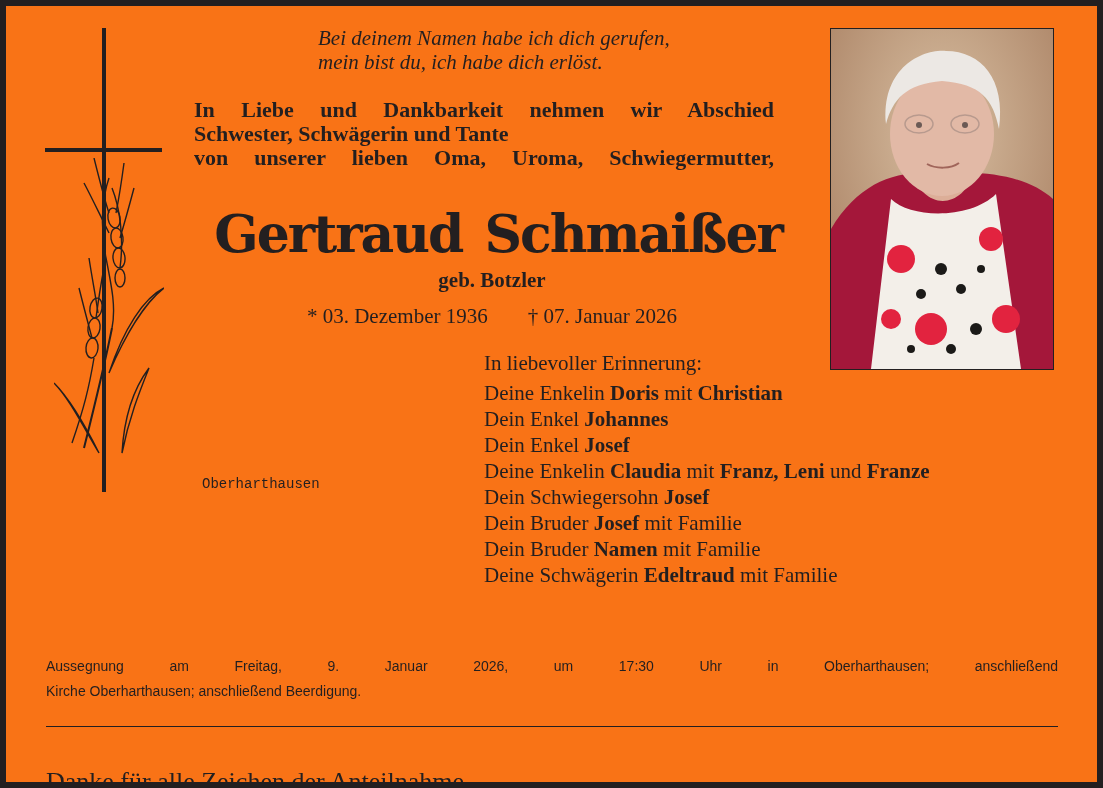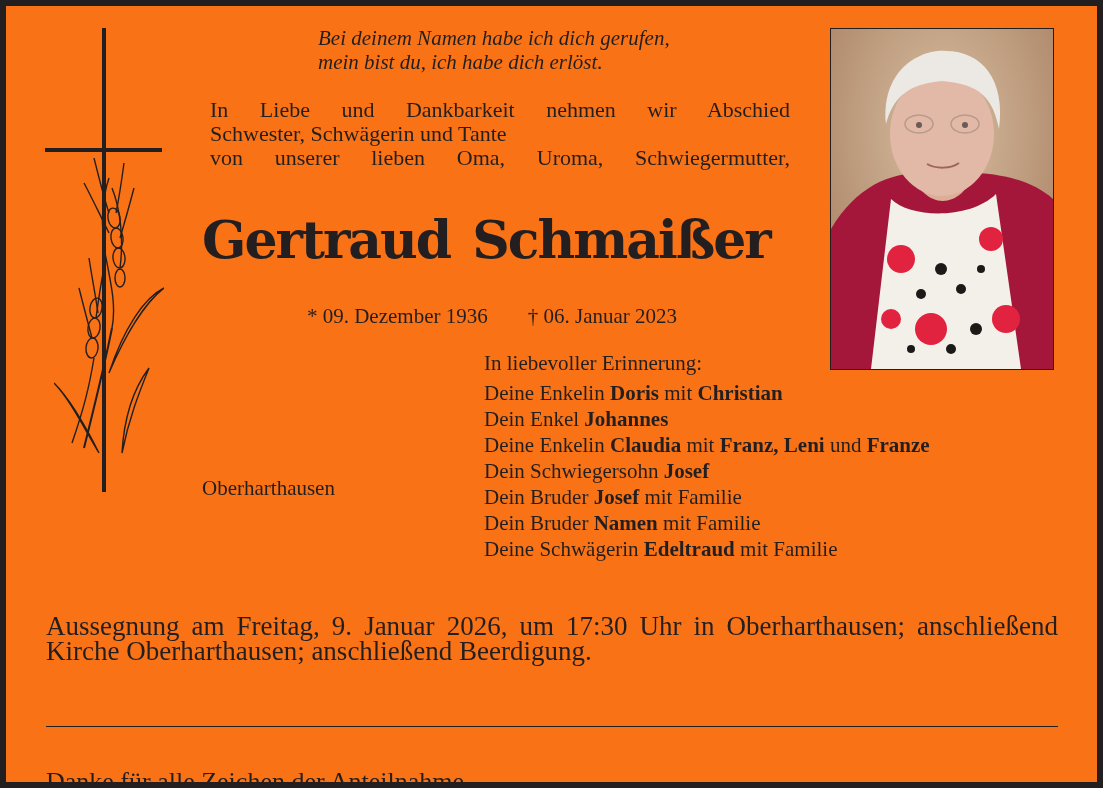--- a/index.html
+++ b/index.html
@@ -15,55 +15,56 @@
   .abs { position: absolute; }
   .cross-v { left: 96px; top: 22px; width: 4px; height: 464px; background: #231f20; }
   .cross-h { left: 39px; top: 142px; width: 117px; height: 4px; background: #231f20; }
   .wheat { left: 48px; top: 152px; width: 110px; height: 300px; }
 
   .verse {
     left: 312px; top: 20px; font-style: italic; font-size: 18.5px; line-height: 24px;
     font-family: "Liberation Serif", "DejaVu Serif", serif; font-size: 21px;
   }
   .intro {
-    left: 204px; top: 92px; width: 580px; font-size: 19.5px; line-height: 24px;
+    left: 188px; top: 92px; width: 580px; font-size: 19.5px; line-height: 24px;
     text-align: justify; text-align-last: left;
-    font-family: "Liberation Serif", "DejaVu Serif", serif; font-size: 22px;
+    font-family: "Liberation Serif", "DejaVu Serif", serif; font-size: 22px; font-weight: bold;
   }
   .name {
-    left: 196px; top: 202px; width: 580px; font-size: 52px; font-weight: bold;
+    left: 196px; top: 196px; width: 580px; font-size: 52px; font-weight: bold;
     font-family: "DejaVu Serif", serif; letter-spacing: -2px; line-height: 64px;
     word-spacing: 6px;
+    text-align: right;
   }
   .birthname {
     left: 196px; top: 262px; width: 580px; text-align: center; font-weight: bold;
     font-size: 19px; font-family: "Liberation Serif", serif; font-size: 21px;
   }
   .dates {
     left: 196px; top: 298px; width: 580px; font-size: 21px;
     font-family: "Liberation Serif", serif; display: flex; justify-content: center; gap: 40px;
   }
   .place {
-    left: 196px; top: 470px; font-size: 21px; font-family: Liberation Serif, serif;
+    left: 196px; top: 470px; font-size: 14px; font-family: Liberation Mono, monospace;
   }
   .remember {
     left: 478px; top: 344px; font-size: 21px; line-height: 26px;
     font-family: "Liberation Serif", serif;
   }
   .remember .hd { margin-bottom: 4px; }
   .remember b { font-weight: bold; }
   .photo {
     left: 824px; top: 22px; width: 222px; height: 340px;
     border: 1px solid #231f20; overflow: hidden;
     background: linear-gradient(180deg, #c9ab8a 0%, #b8906d 45%, #a77a5c 100%);
   }
   .details {
-    left: 40px; top: 608px; width: 1012px; font-size: 27px; line-height: 25px;
+    left: 40px; top: 648px; width: 1012px; font-size: 14px; line-height: 25px;
     text-align: justify; text-align-last: left;
-    font-family: Liberation Serif, serif;
+    font-family: Liberation Sans, sans-serif;
   }
   .rule { left: 40px; top: 720px; width: 1012px; height: 1px; background: #231f20; }
   .thanks { left: 40px; top: 761px; font-size: 26px; font-family: "Liberation Serif", serif; }
 </style>
 </head>
 <body>
 
 <div class="frame">
 
   <div class="abs cross-v"></div>
@@ -102,32 +103,34 @@
     <div>mein bist du, ich habe dich erlöst.</div>
   </div>
 
   <div class="abs intro">
     <div style="text-align:justify;text-align-last:justify">In Liebe und Dankbarkeit nehmen wir Abschied</div>
     <div>Schwester, Schwägerin und Tante</div>
     <div style="text-align:justify;text-align-last:justify">von unserer lieben Oma, Uroma, Schwiegermutter,</div>
   </div>
 
   <div class="abs name">Gertraud Schmaißer</div>
+  <div class="abs birthname">geb. Botzler</div>
   <div class="abs dates">
-    <span>* 09. Dezember 1936</span>
-    <span>† 06. Januar 2023</span>
+    <span>* 03. Dezember 1936</span>
+    <span>† 07. Januar 2026</span>
   </div>
 
   <div class="abs place">Oberharthausen</div>
 
   <div class="abs remember">
     <div class="hd">In liebevoller Erinnerung:</div>
     <div id="entries">
         <div><span>Deine Enkelin </span><b>Doris</b><span> mit </span><b>Christian</b></div>
         <div><span>Dein Enkel </span><b>Johannes</b></div>
+        <div><span>Dein Enkel </span><b>Josef</b></div>
         <div><span>Deine Enkelin </span><b>Claudia</b><span> mit </span><b>Franz, Leni</b><span> und </span><b>Franze</b></div>
         <div><span>Dein Schwiegersohn </span><b>Josef</b></div>
         <div><span>Dein Bruder </span><b>Josef</b><span> mit Familie</span></div>
         <div><span>Dein Bruder </span><b>Namen</b><span> mit Familie</span></div>
         <div><span>Deine Schwägerin </span><b>Edeltraud</b><span> mit Familie</span></div>
       </div>
   </div>
 
   <div class="abs photo">
     <svg width="222" height="340" viewBox="0 0 222 340">

